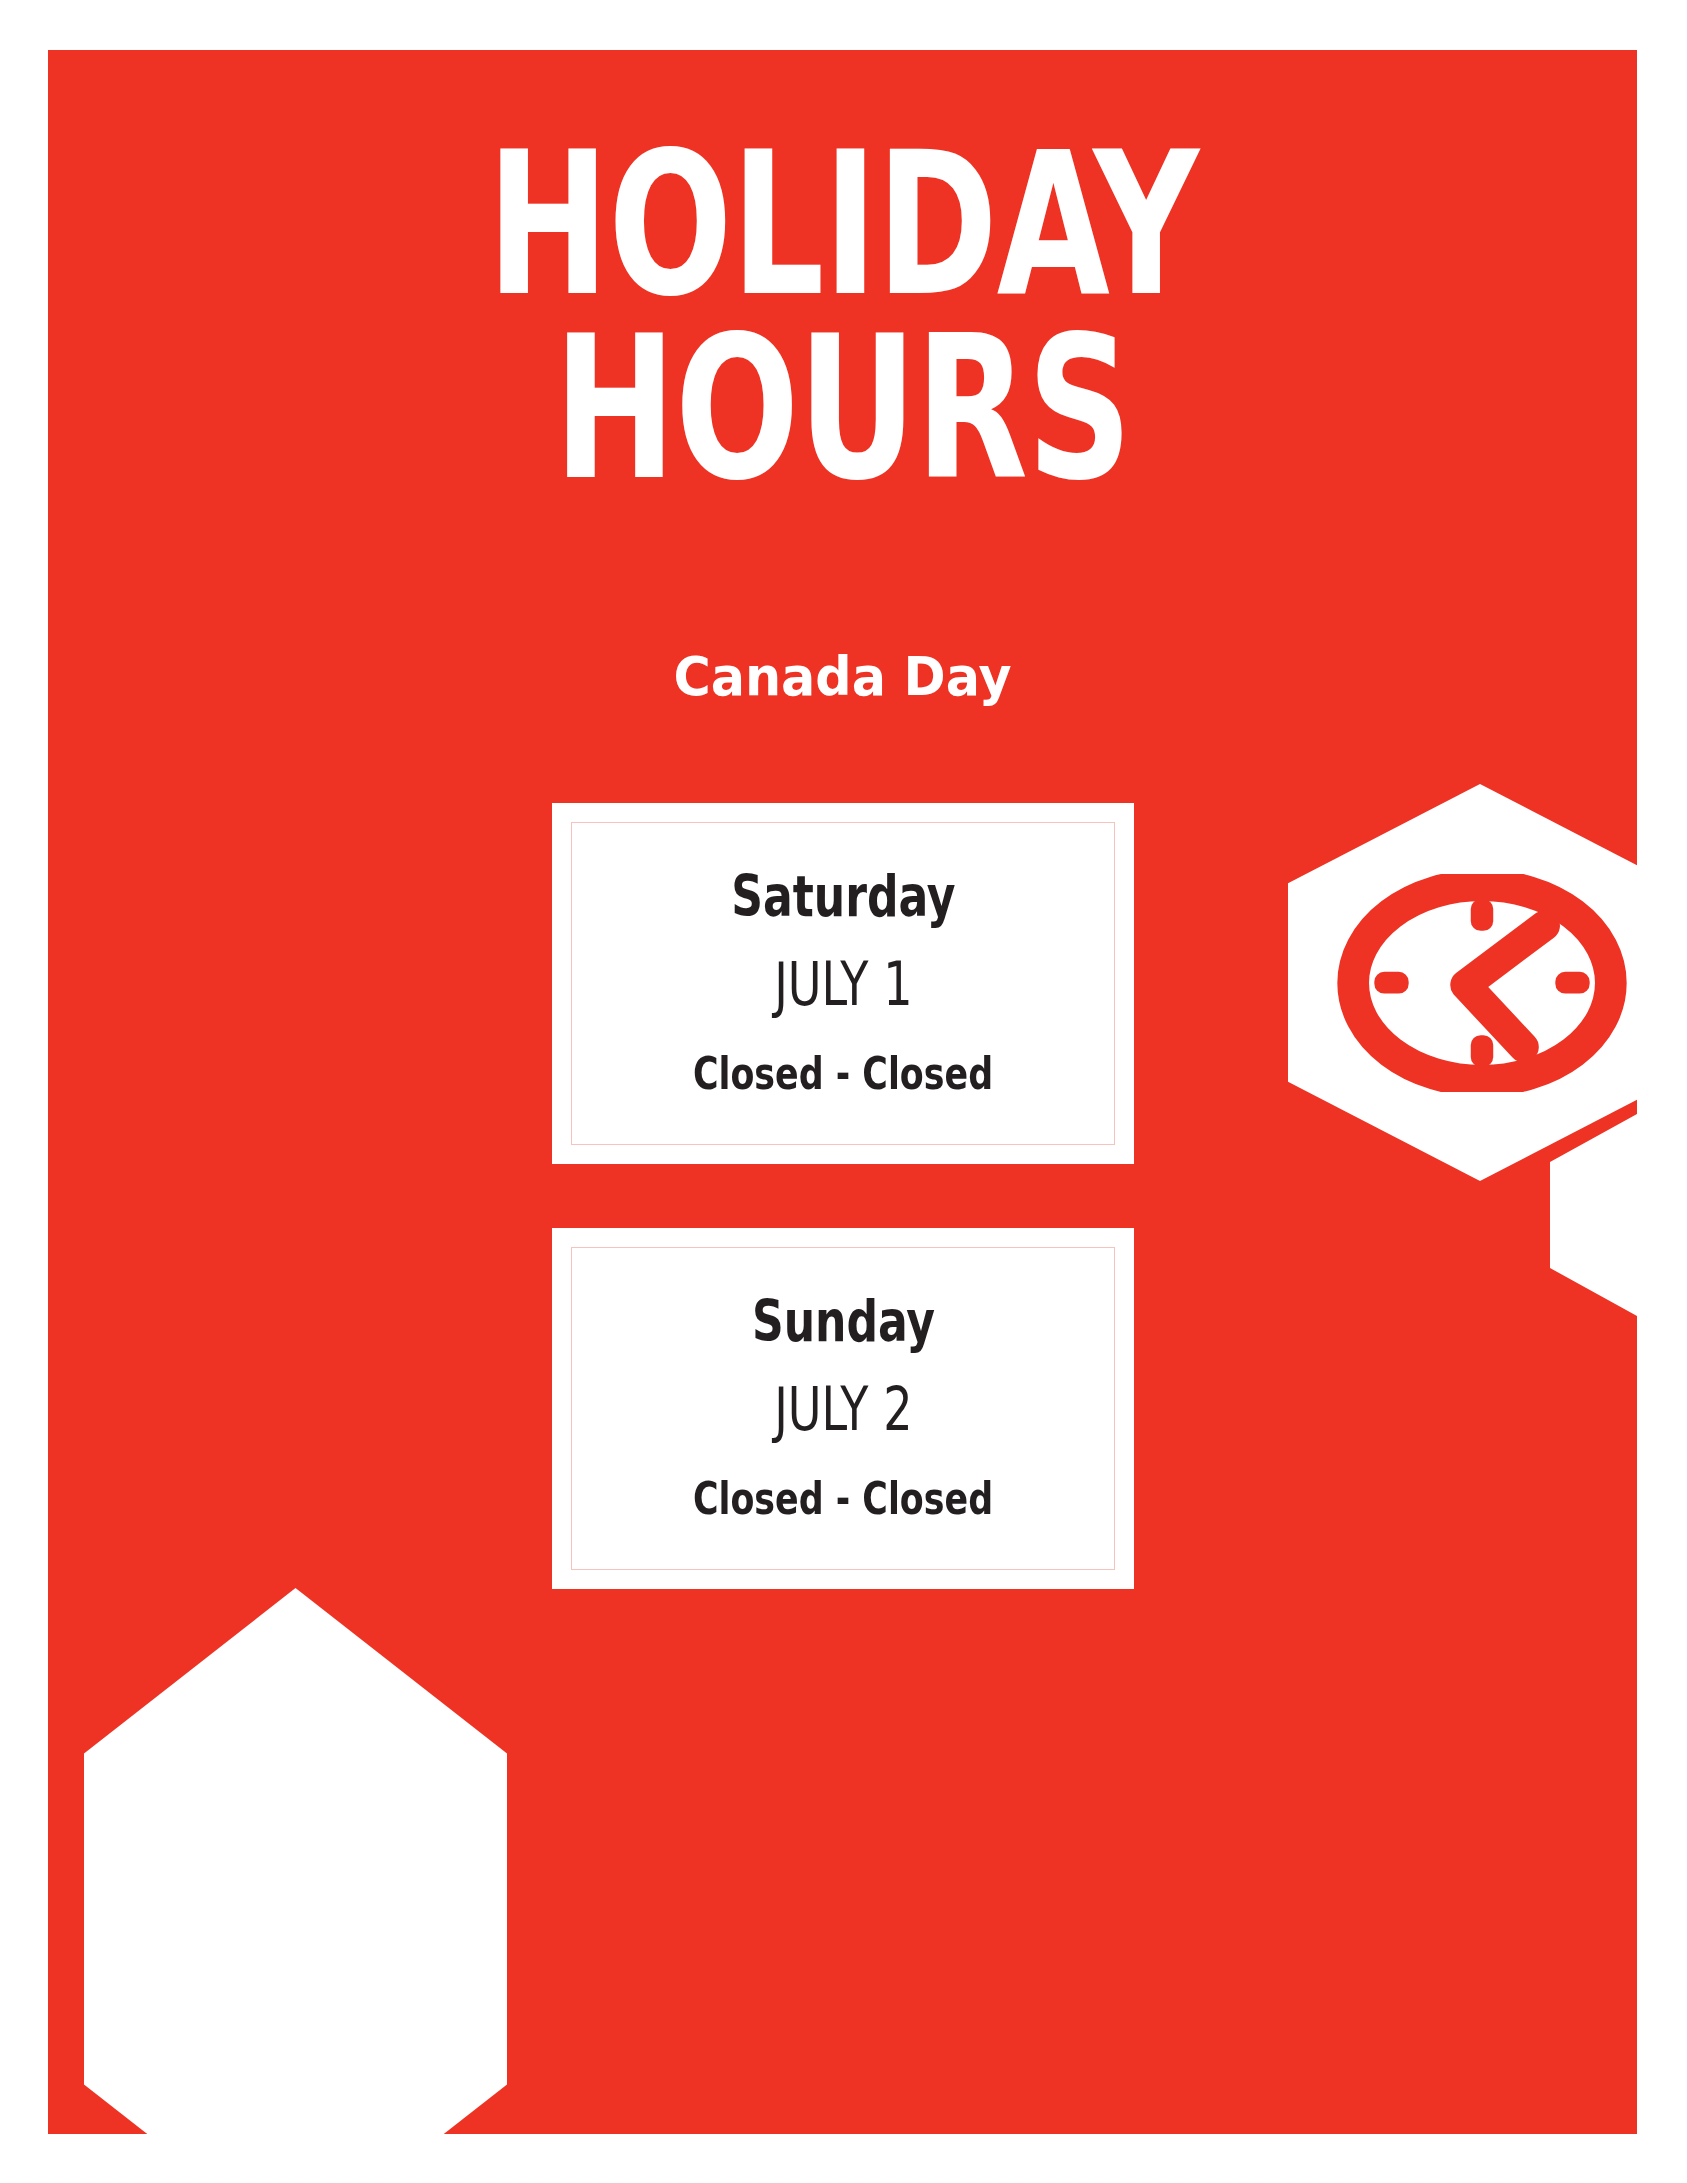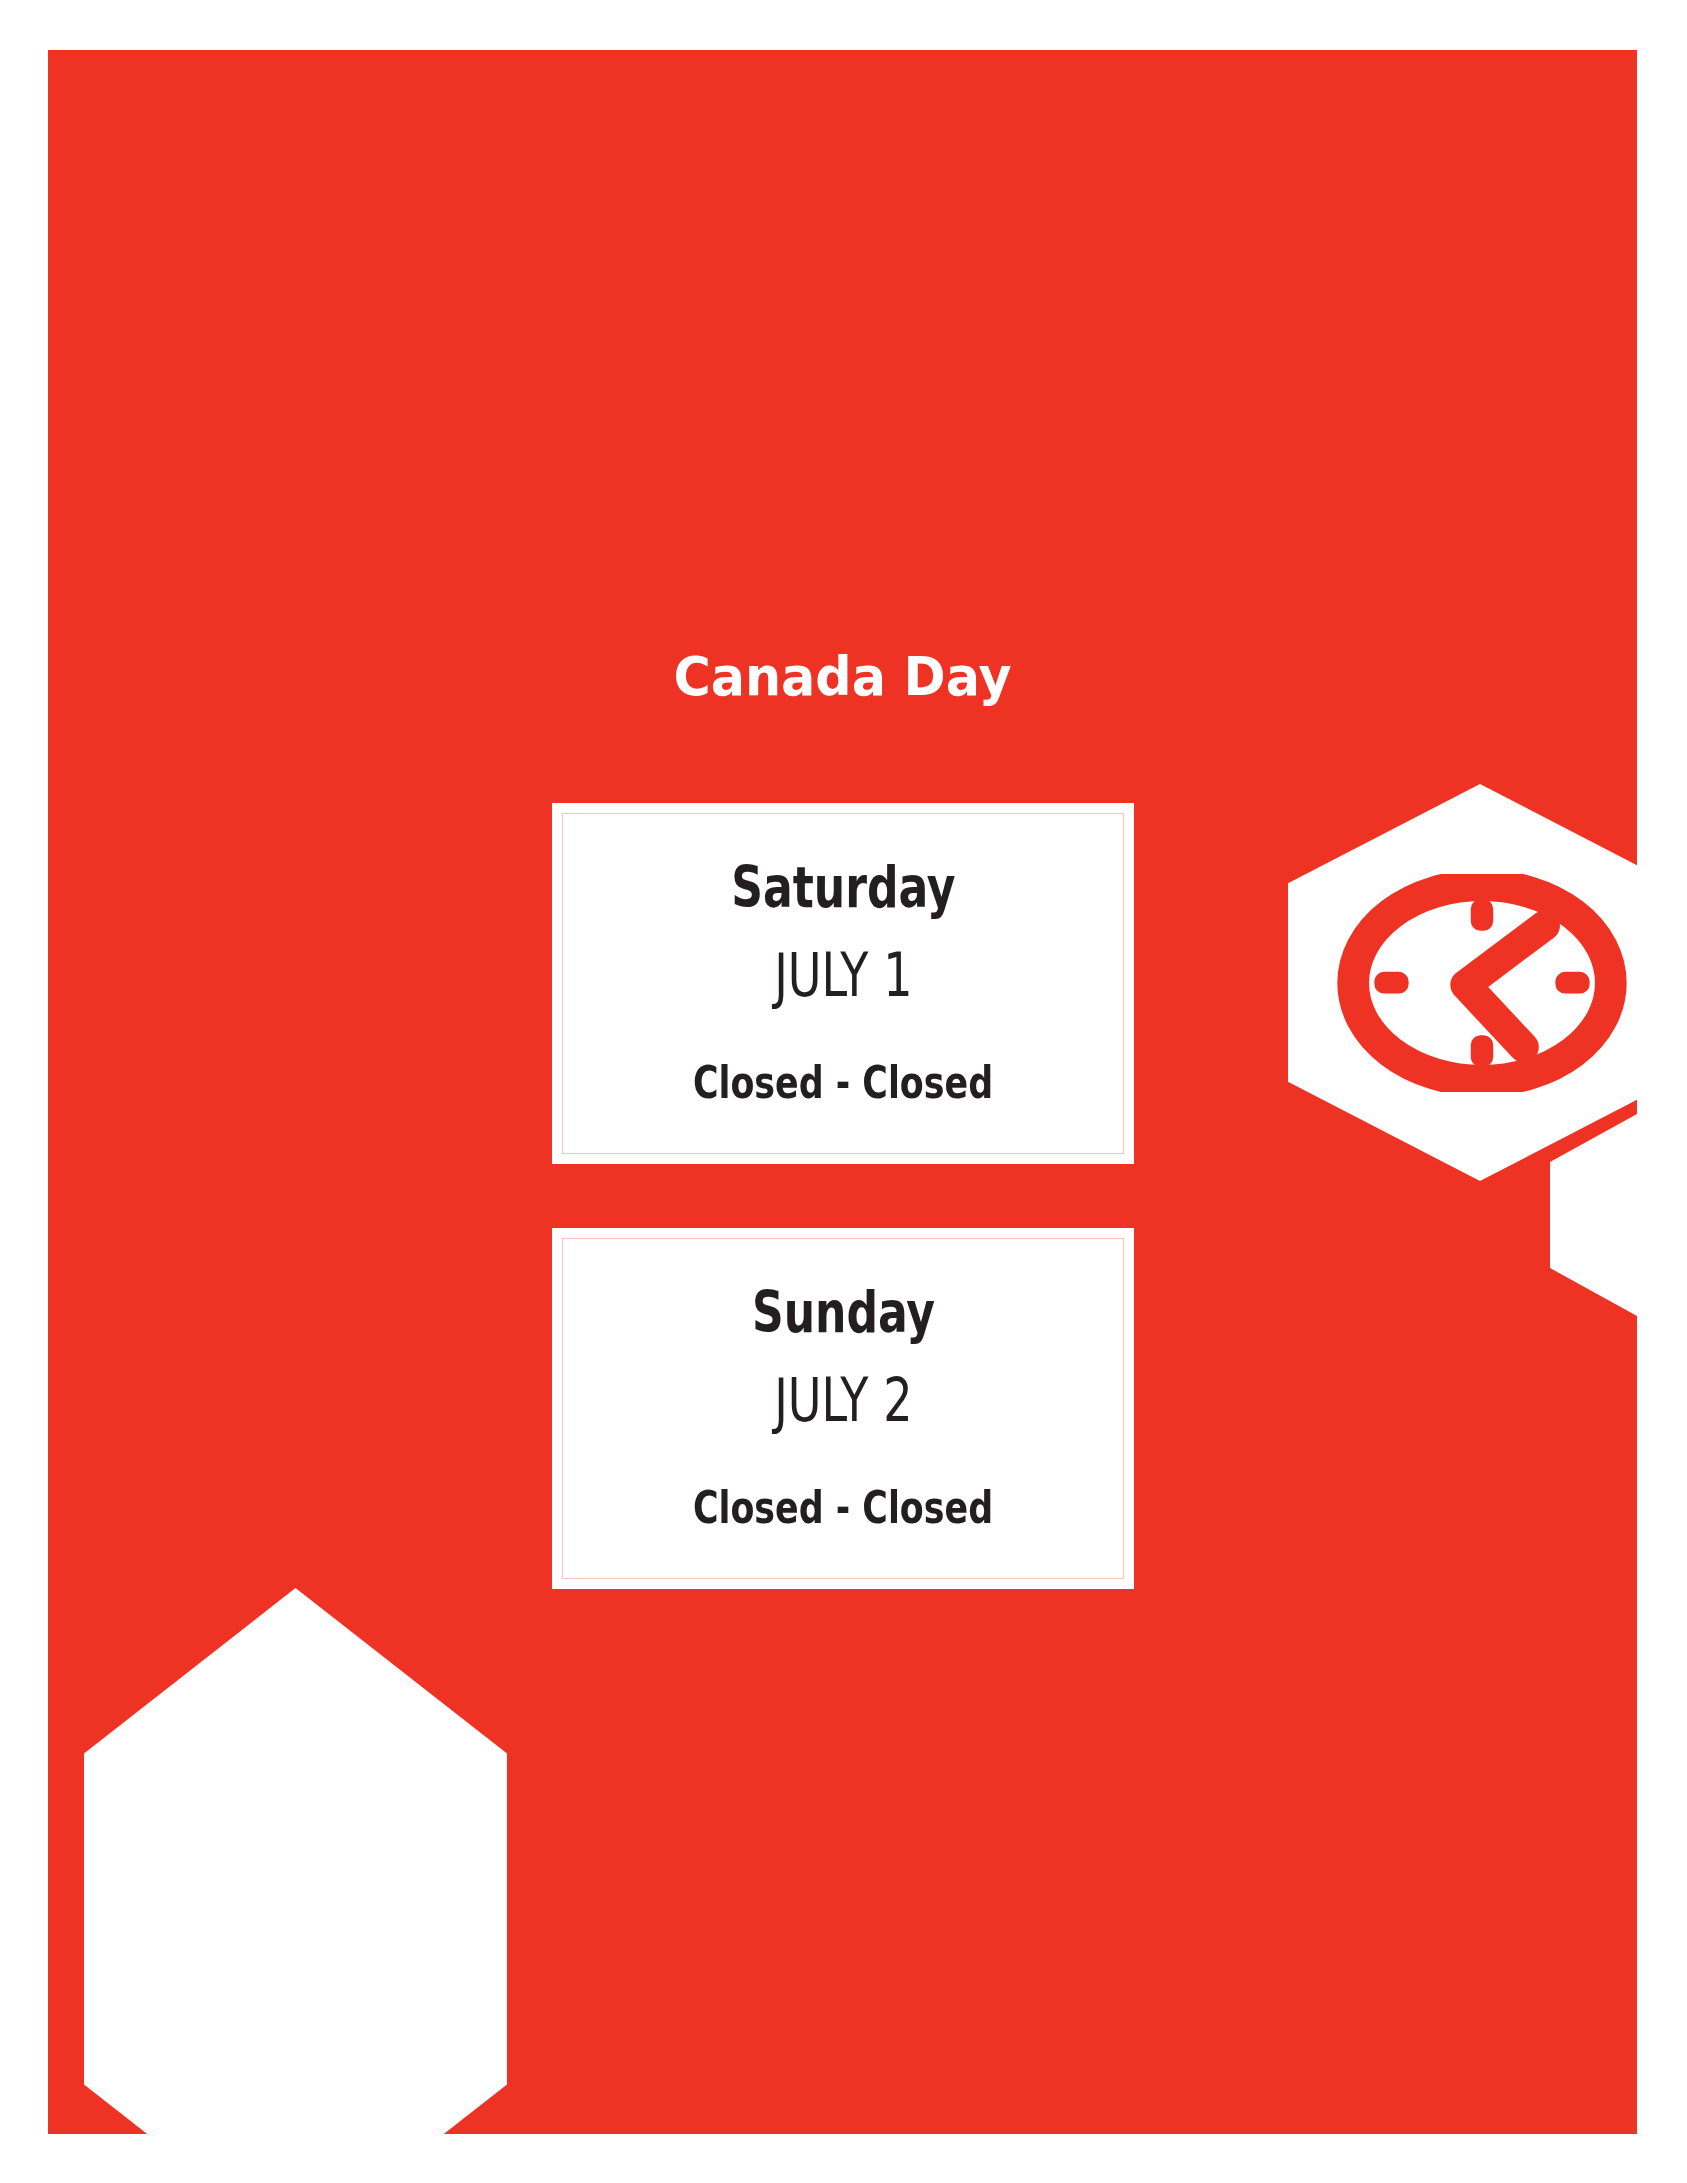--- a/index.html
+++ b/index.html
@@ -100,21 +100,21 @@
     position: absolute;
     left: 504px;   
     top: 753px;   
     width: 582px;
   }
   .day-card {
     width: 582px;
     height: 361px;
     background: #ffffff;
     box-sizing: border-box;
-    padding: 10px;
+    padding: 19px;
     margin-bottom: 64px;
     position: relative;
   }
   .day-card-inner {
     width: 100%;
     height: 100%;
     border: 1.3px solid #F6C4BD;
     box-sizing: border-box;
     display: flex;
     flex-direction: column;
@@ -167,20 +167,24 @@
 
   <svg id="clock-icon" viewBox="0 0 450 330" aria-hidden="true">
     <ellipse cx="225" cy="165" rx="195" ry="148" fill="none" stroke="#EE3324" stroke-width="48"></ellipse>
     <rect x="208" y="38" width="34" height="48" rx="15" fill="#EE3324"></rect>
     <rect x="208" y="244" width="34" height="48" rx="15" fill="#EE3324"></rect>
     <rect x="62" y="148" width="52" height="33" rx="15" fill="#EE3324"></rect>
     <rect x="336" y="148" width="52" height="33" rx="15" fill="#EE3324"></rect>
     <path d="M 320 78 L 200 168 L 288 262" fill="none" stroke="#EE3324" stroke-width="46" stroke-linecap="round" stroke-linejoin="round"></path>
   </svg>
 
+  <div id="title-block">
+    <div class="title-line">HOLIDAY</div>
+    <div class="title-line">HOURS</div>
+  </div>
 
   <div id="poster-subtitle">Canada Day</div>
 
   <div id="cards">
 
     <div class="day-card">
       <div class="day-card-inner">
         <div class="card-weekday">Saturday</div>
         <div class="card-date">JULY 1</div>
         <div class="card-hours">Closed - Closed</div>

